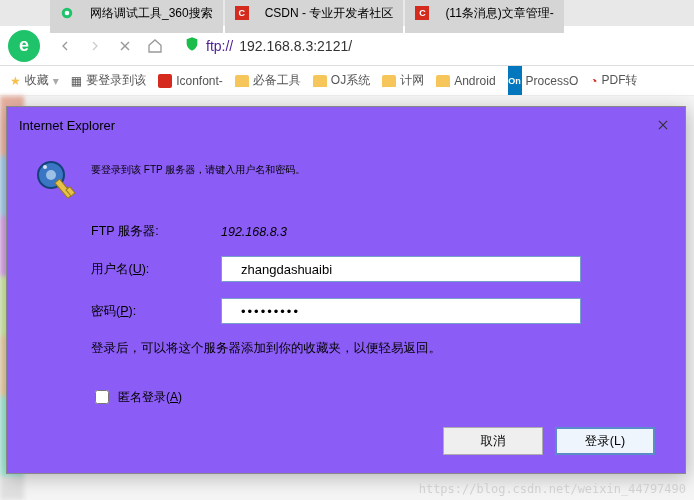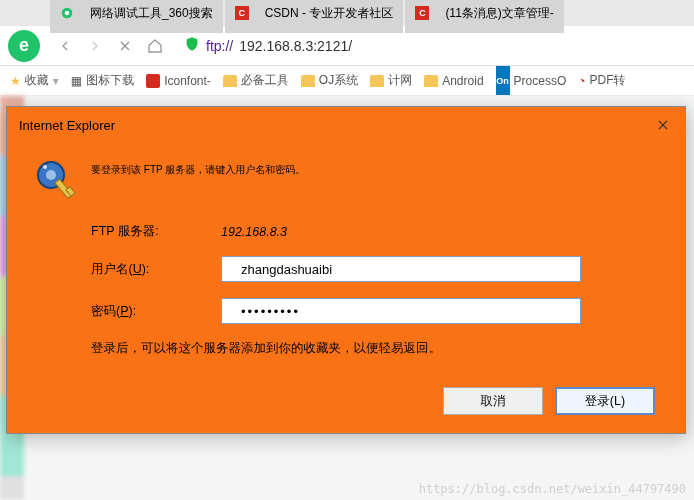--- a/index.html
+++ b/index.html
@@ -93,21 +93,21 @@
     background:linear-gradient(#e7b0a0 0 60px,#a0c8e7 60px 120px,#d6a0e7 120px 180px,#cde7a0 180px 240px,#e7cba0 240px 300px,#a0e7d5 300px 380px,#e0e0e0 380px 100%);
     filter:blur(2px);
   }
 
   
   .dialog {
     position: absolute;
     left: 6px;
     top: 106px;
     width: 680px;
-    background: #f97316;
+    background: #8b5cf6;
     border: 1px solid #888;
     box-shadow: 2px 4px 18px rgba(0,0,0,.25);
   }
   .dlg-title {
     display:flex;justify-content:space-between;align-items:center;
     padding:8px 12px;
     font-size:13px;
   }
   .dlg-close { width:20px;height:20px;display:flex;align-items:center;justify-content:center;cursor:pointer;font-size:14px;}
   .dlg-body { padding: 14px 26px 18px 26px; }
@@ -207,21 +207,21 @@
   </div>
 
   <div class="bookmark-bar">
     <span class="bm">
       <span class="star-ico">★</span>
       <span>收藏</span>
       <span style="color:#aaa">▾</span>
     </span>
     <span class="bm">
       <span>▦</span>
-      <span>图标下载</span>
+      <span>要登录到该</span>
     </span>
     <span class="bm">
       <span style="width:14px;height:14px;background:#d52b1e;border-radius:2px"></span>
       <span>Iconfont-</span>
     </span>
     <span class="bm">
       <span class="folder-ico"></span>
       <span>必备工具</span>
     </span>
     <span class="bm">
@@ -286,20 +286,26 @@
       </div>
       <div class="f-row">
         <div class="f-label">
           <span>密码(</span><u>P</u><span>):</span>
         </div>
         <input class="f-input" type="text" style="letter-spacing: 2px;" value="•••••••••">
       </div>
 
       <div class="hint">登录后，可以将这个服务器添加到你的收藏夹，以便轻易返回。</div>
 
+      <div class="check-row">
+        <input type="checkbox" style="">
+        <label>
+          <span>匿名登录(</span><u>A</u><span>)</span>
+        </label>
+      </div>
 
       <div class="btn-row">
         <button class="btn">取消</button>
         <button class="btn primary">登录(L)</button>
       </div>
     </div>
   </div>
 </div>
 
 <div class="watermark">https://blog.csdn.net/weixin_44797490</div>

